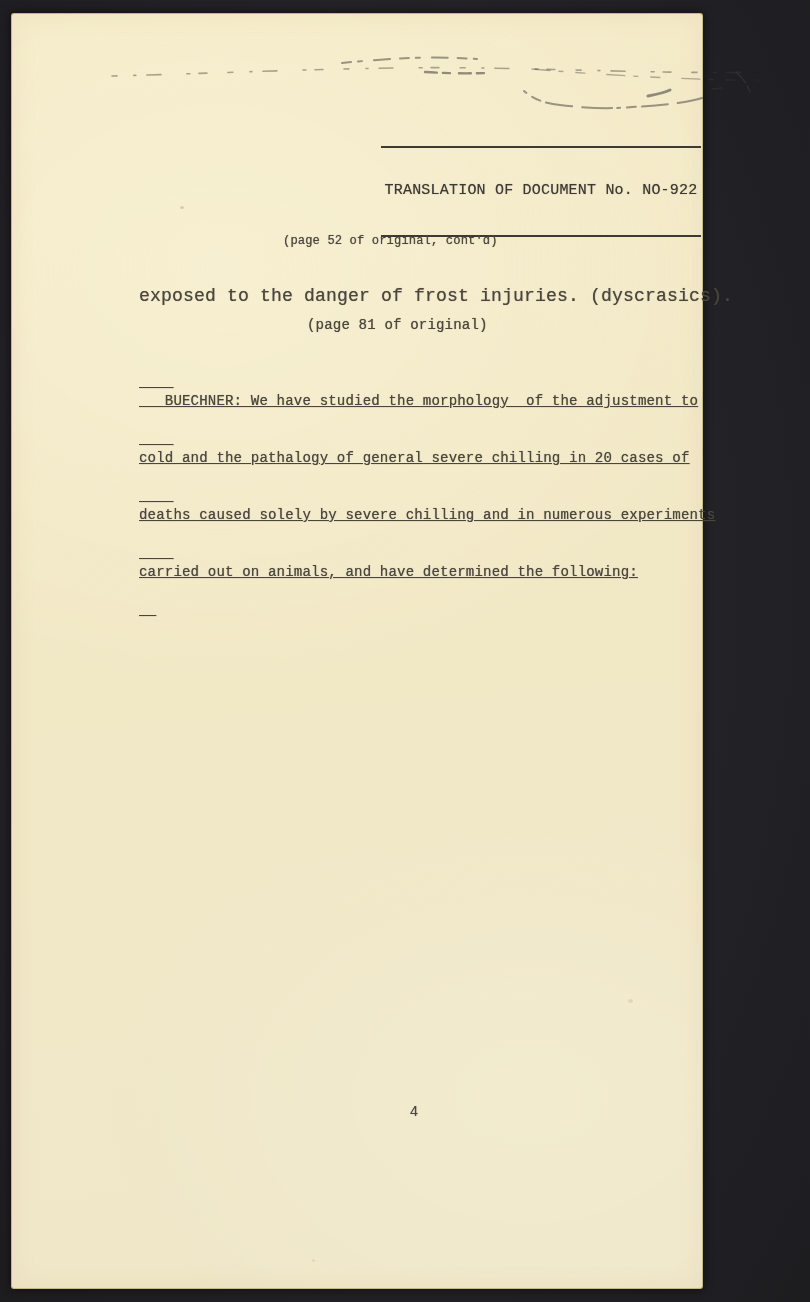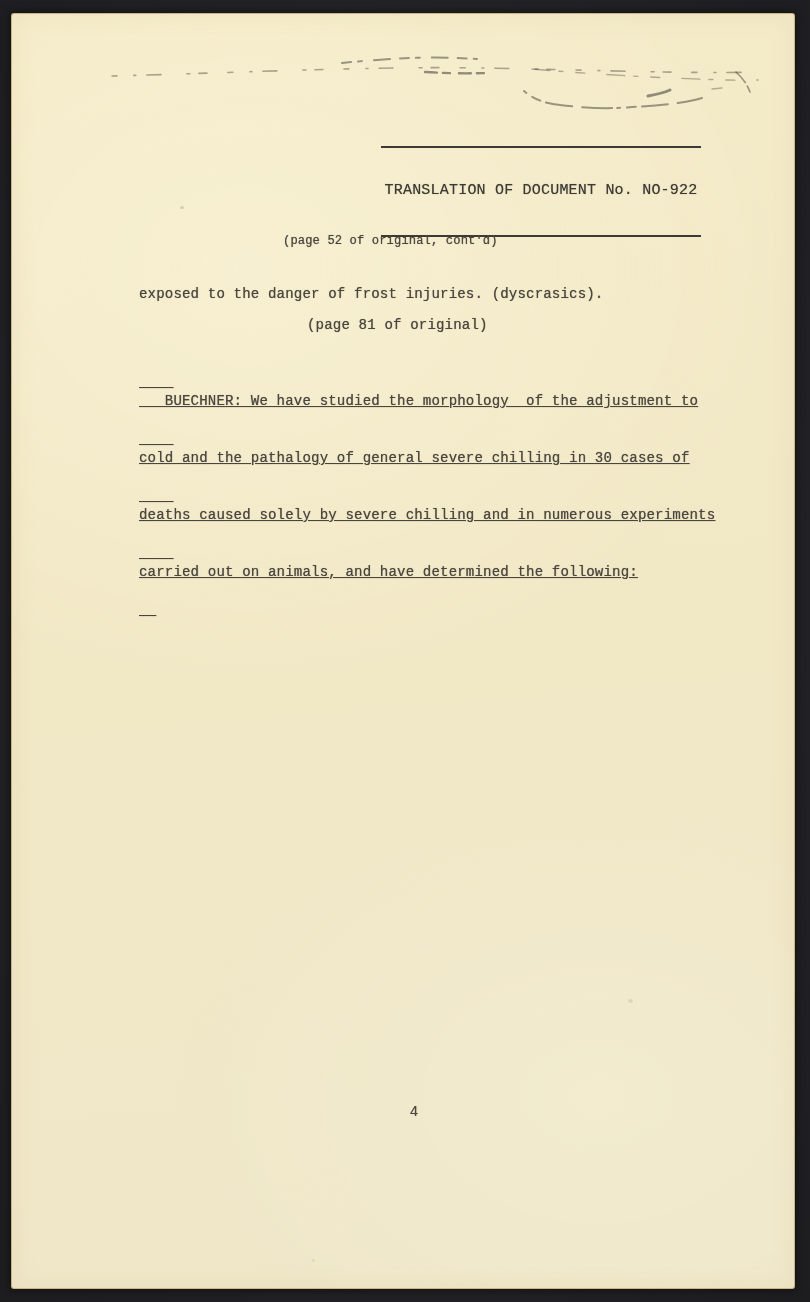--- a/index.html
+++ b/index.html
@@ -8,21 +8,21 @@
     font-family: "Liberation Mono", monospace;
   }
   body {
     position: relative;
     background: radial-gradient(ellipse at 50% 45%, #2a2a2e 0%, #232327 55%, #1d1d20 100%);
     overflow: hidden;
   }
   .paper {
     position: absolute;
     left: 11px; top: 13px;
-    width: 784px; height: 1276px;
+    width: 692px; height: 1276px;
     background:
       radial-gradient(ellipse 900px 700px at 30% 20%, rgba(255,250,225,0.35), rgba(255,250,225,0) 60%),
       radial-gradient(ellipse 700px 500px at 75% 85%, rgba(255,255,240,0.18), rgba(255,255,240,0) 60%),
       linear-gradient(175deg, #f4ebc9 0%, #f1e8c6 45%, #efe7c8 100%);
     border: 1px solid rgba(150,118,52,0.45);
     border-radius: 3px;
     box-shadow: 0 0 10px rgba(0,0,0,0.6), inset 0 0 24px rgba(180,150,80,0.10);
   }
   .typed {
     position: absolute;
@@ -37,21 +37,21 @@
     border-top: 2px solid #3c3a33;
     border-bottom: 2px solid #3c3a33;
     padding: 3px 0 4px 0;
     font-size: 15px;
     line-height: 16px;
     text-align: center;
     color: #3d3a33;
     text-shadow: 0 0 0.9px rgba(61,58,51,0.6);
   }
   .note-1   { left: 271px; top: 220px; font-size: 12px; text-align: right; }
-  .body-1   { left: 127px; top: 272px; font-size: 14px; }
+  .body-1   { left: 127px; top: 272px; font-size: 18px; }
   .note-2   { left: 295px; top: 303px; font-size: 14px; }
   .para     { left: 127px; top: 340px; font-size: 14px; line-height: 19px; text-decoration: underline; }
   .page-num { left: 382px; top: 1090px; font-size: 14px; width: 40px; text-align: center; }
   .smudges { position: absolute; left: 0; top: 0; }
   .speck {
     position: absolute; border-radius: 50%;
     background: rgba(130,105,60,0.25);
   }
 </style>
 </head>
@@ -81,20 +81,20 @@
   </div>
 
   <div class="typed note-1">(page 52 of original, cont'd)</div>
 
   <div class="typed body-1">exposed to the danger of frost injuries. (dyscrasics).</div>
 
   <div class="typed note-2">(page 81 of original)</div>
 
   <div class="typed para">
     <div>   BUECHNER: We have studied the morphology  of the adjustment to</div>
-    <div>cold and the pathalogy of general severe chilling in 30 cases of</div>
+    <div>cold and the pathalogy of general severe chilling in 20 cases of</div>
     <div>deaths caused solely by severe chilling and in numerous experiments</div>
     <div>carried out on animals, and have determined the following:</div>
   </div>
 
   <div class="typed page-num">4</div>
 
 </div>
 
 </body></html>

